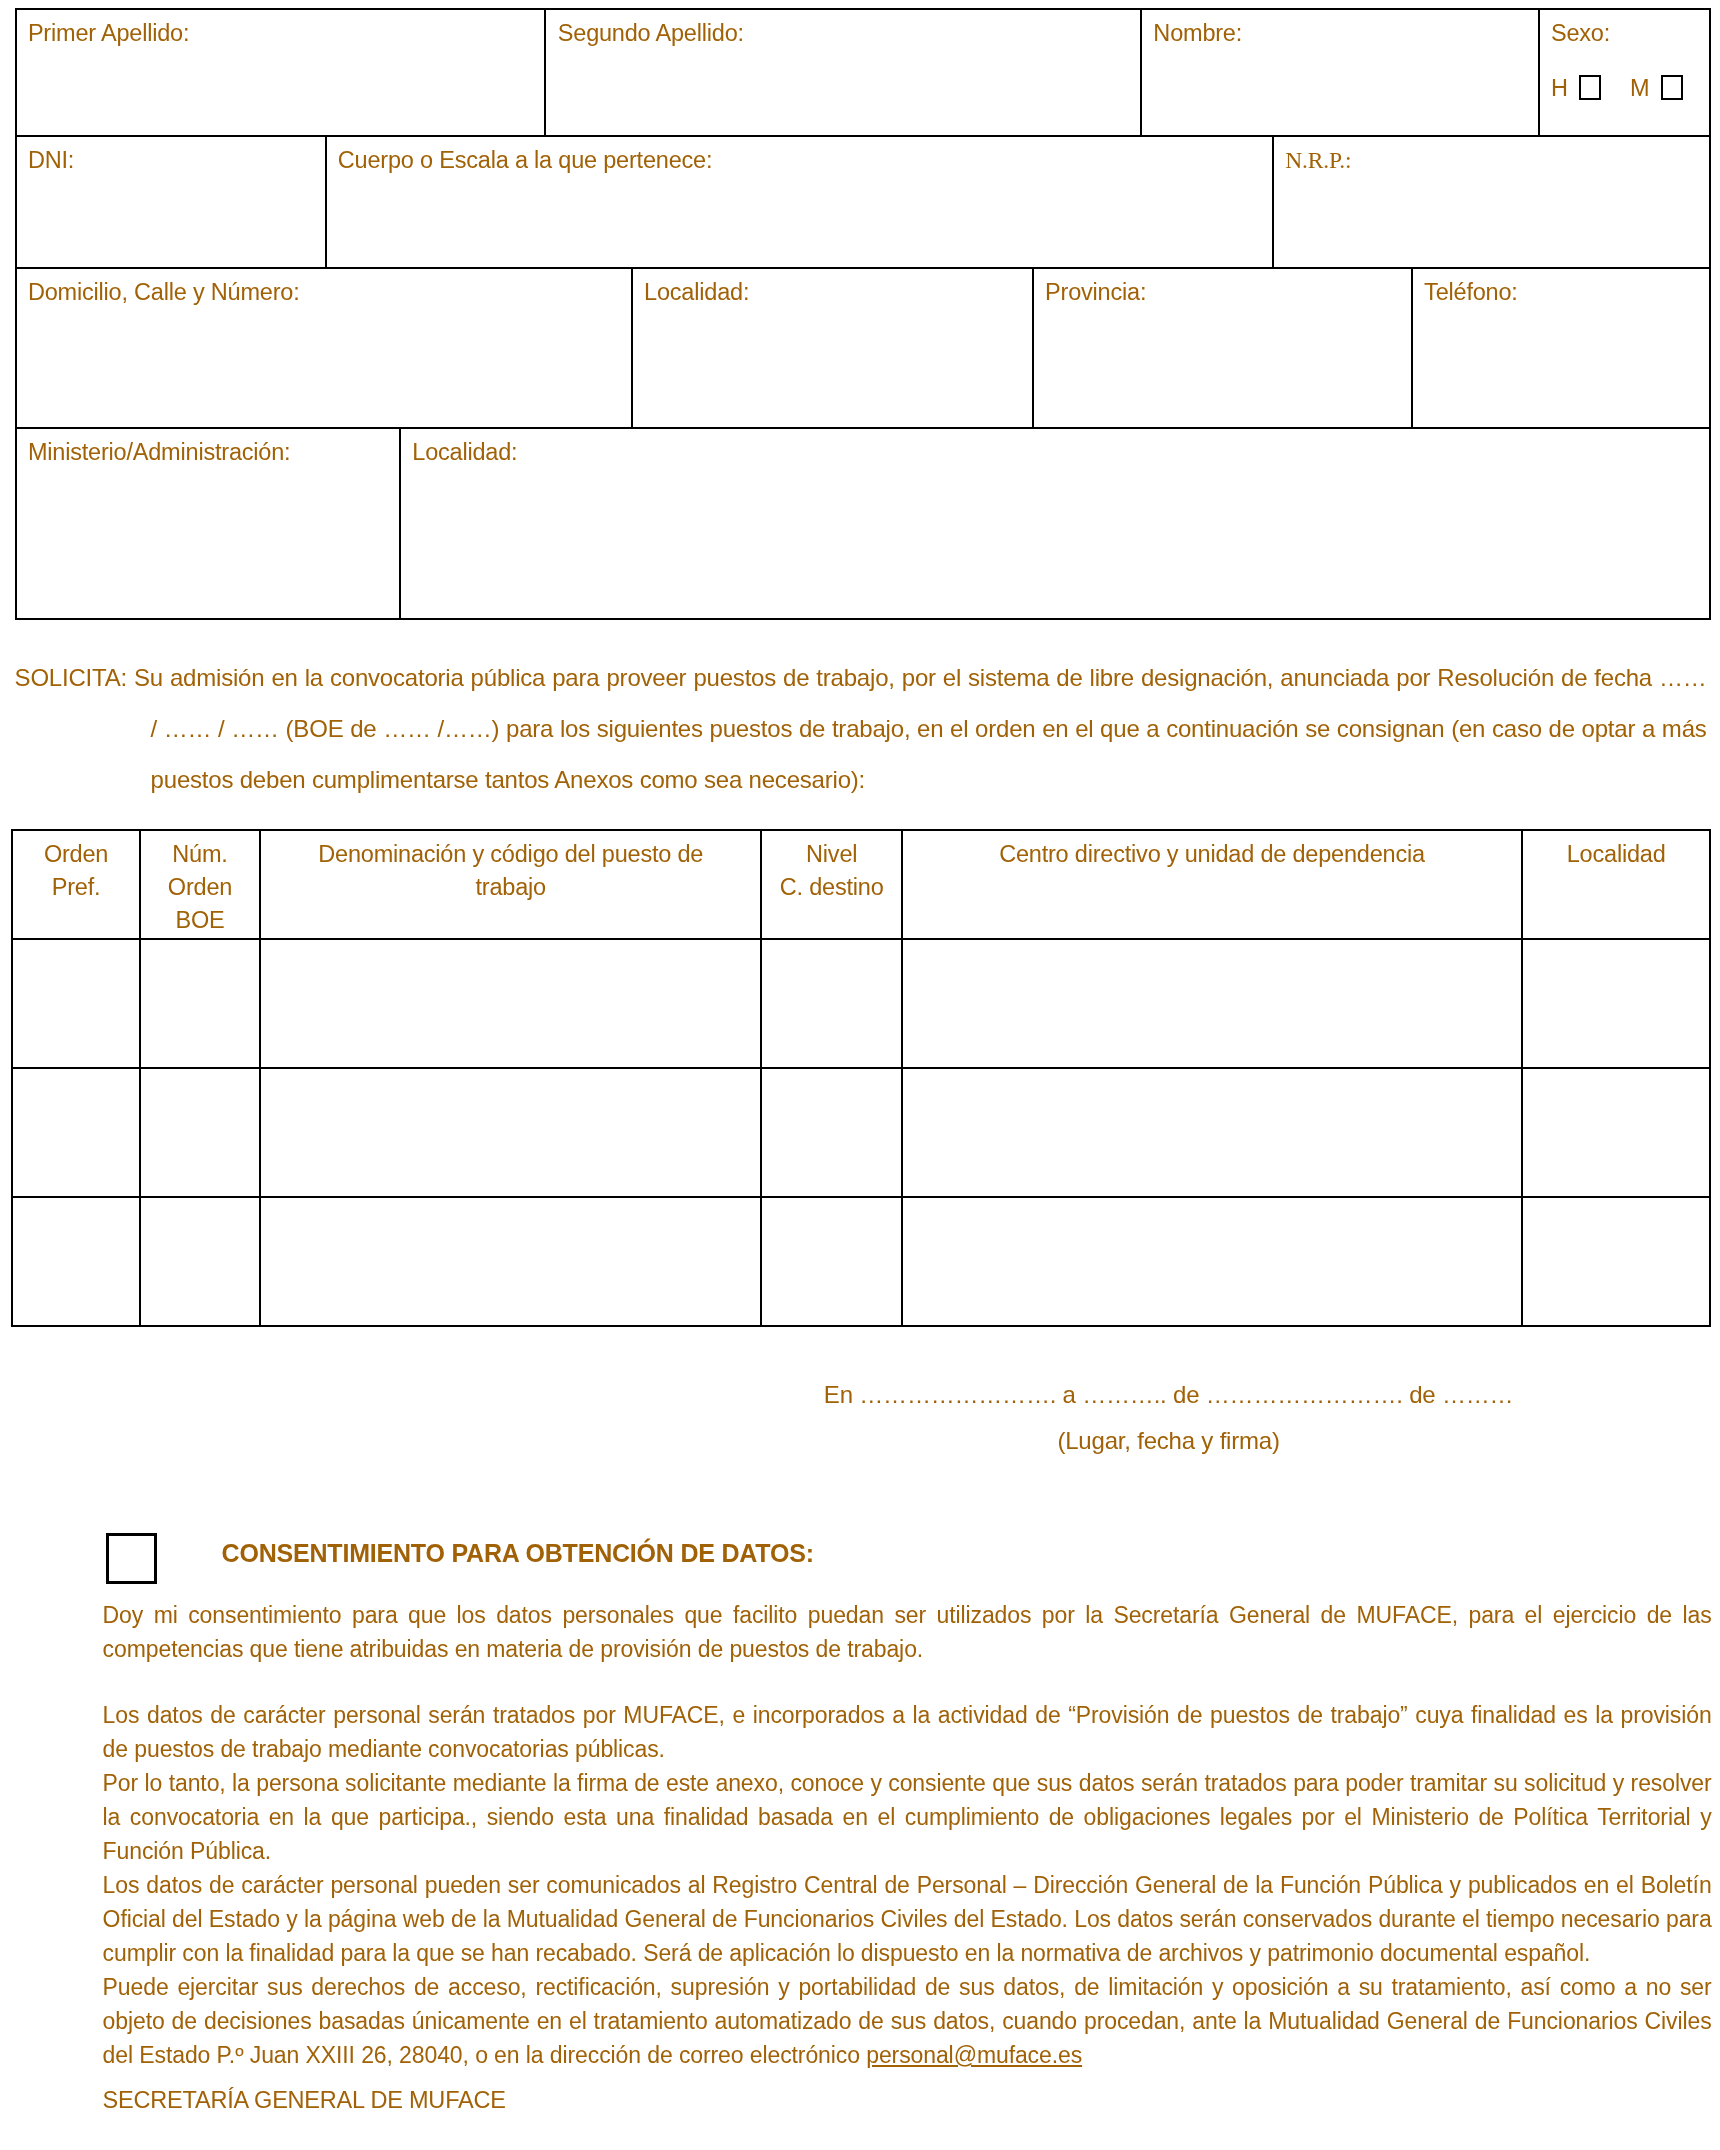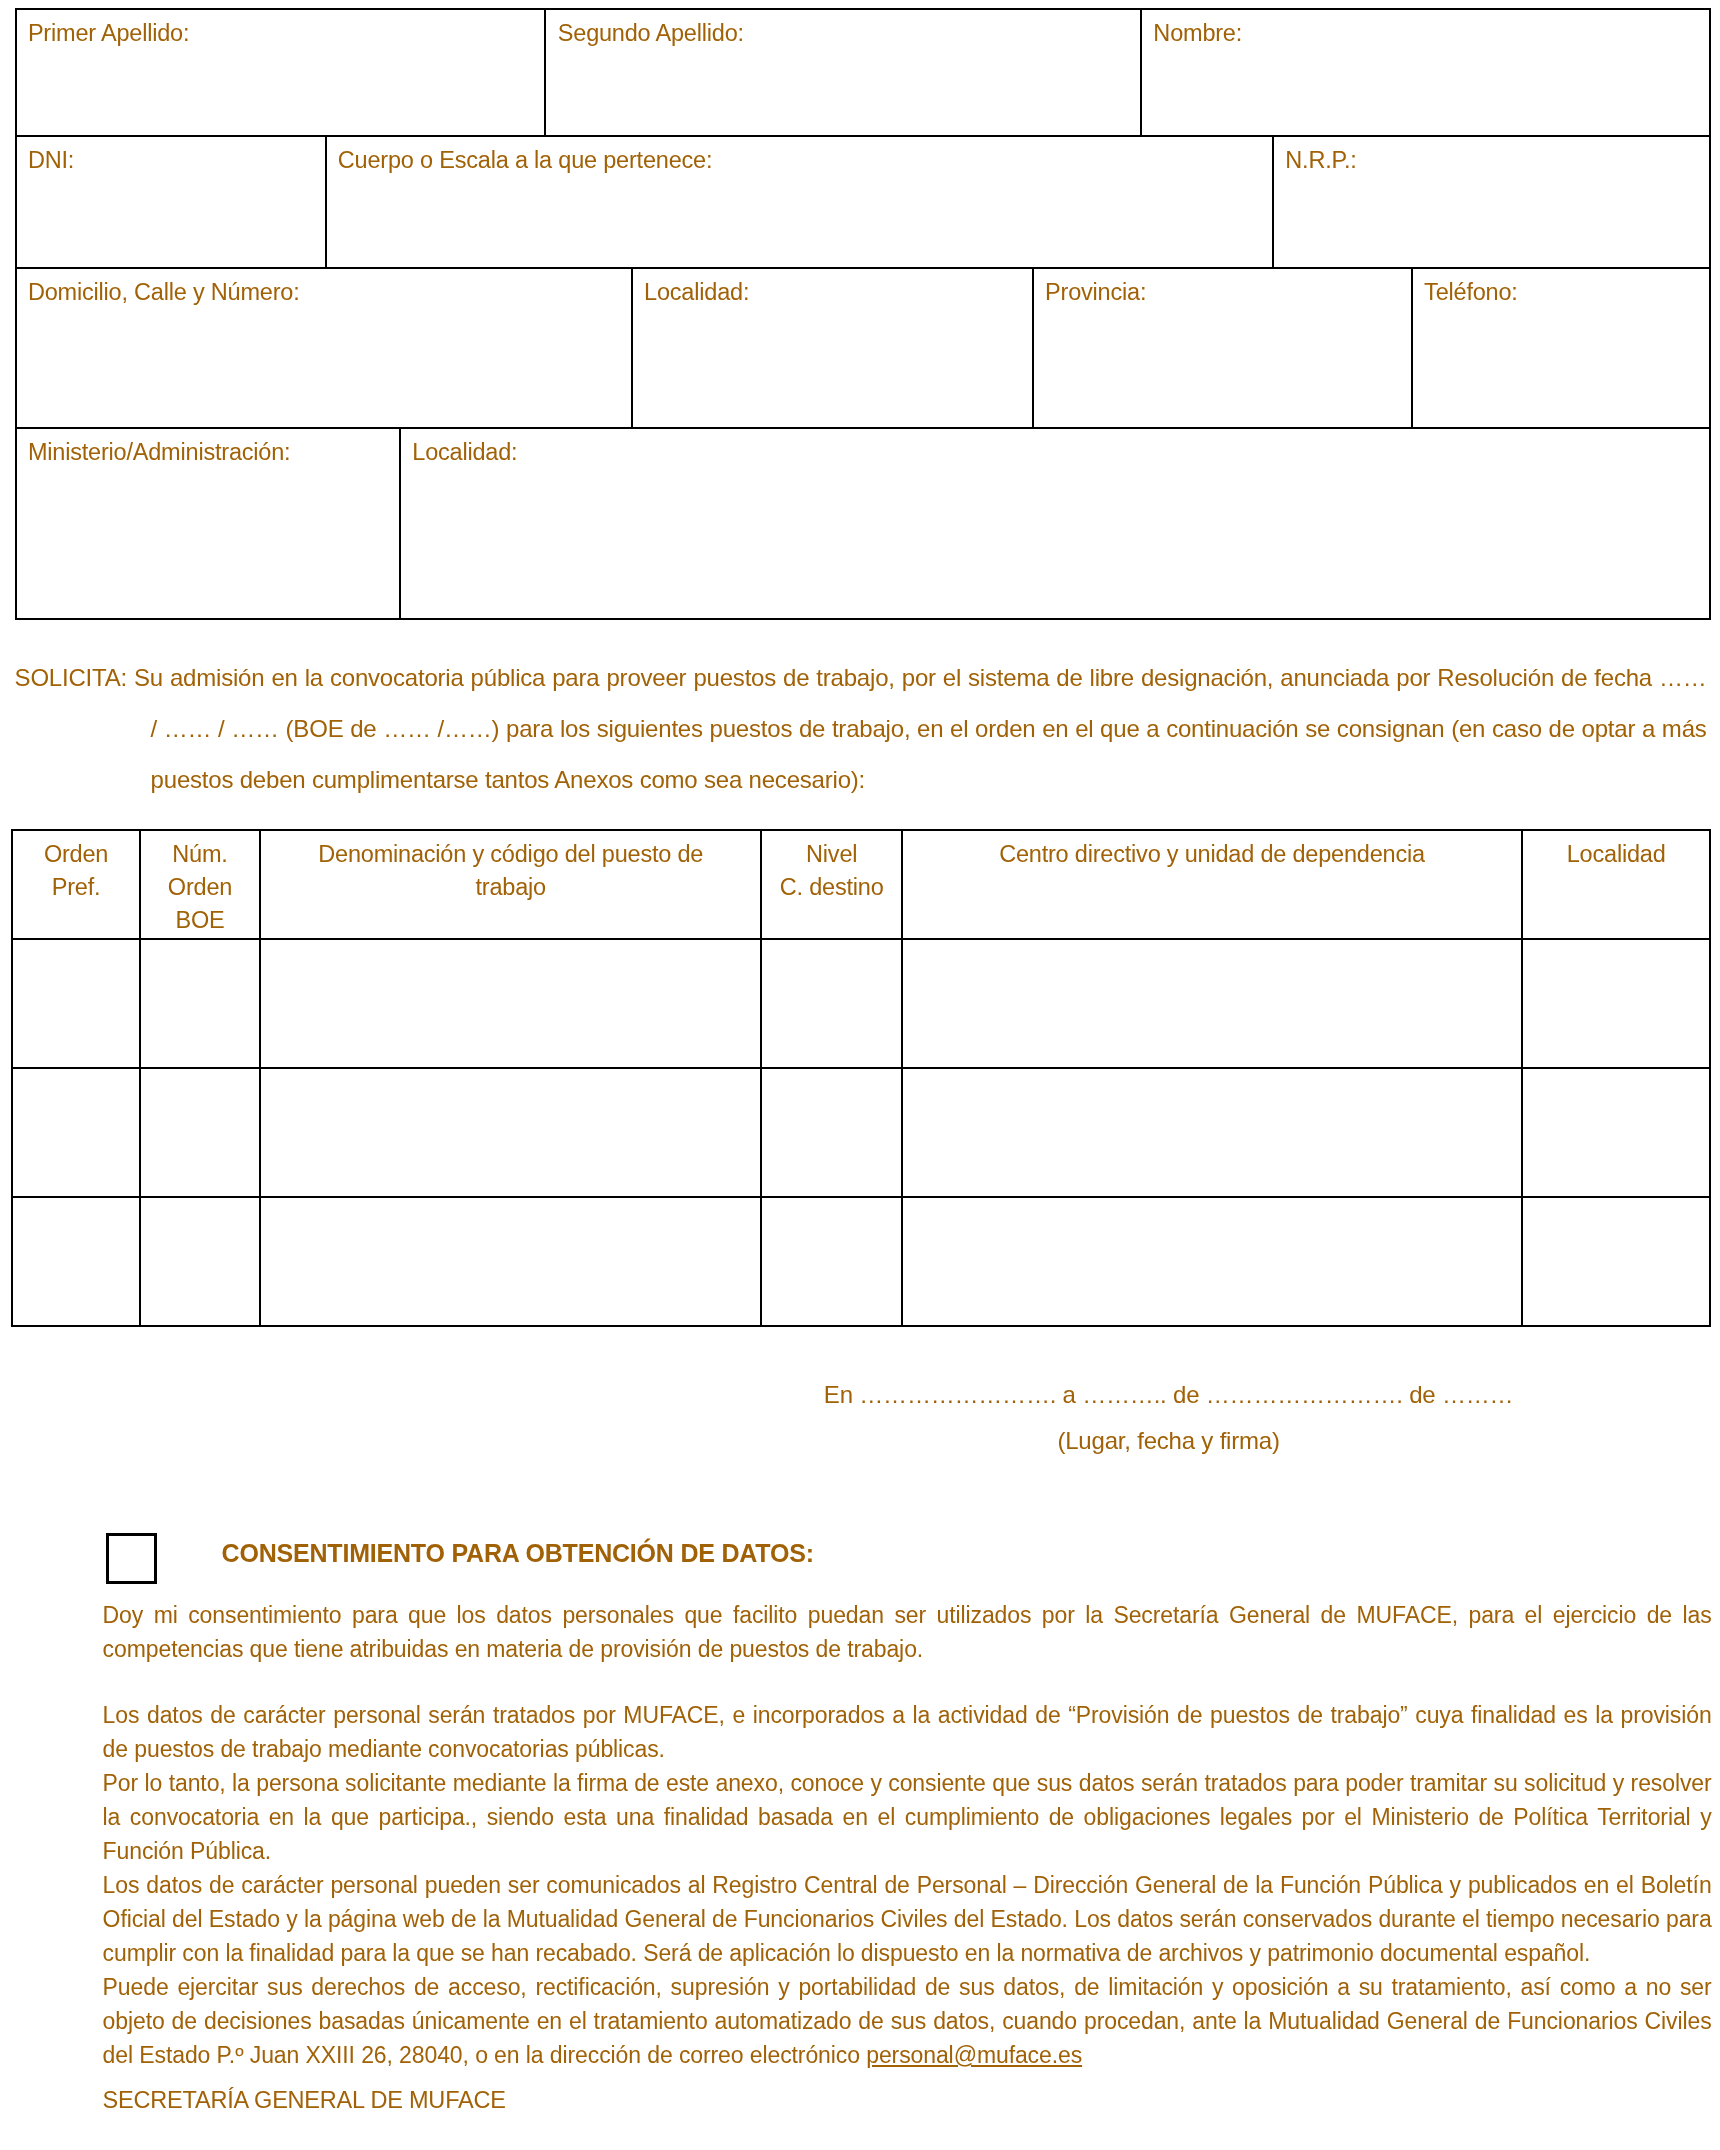--- a/index.html
+++ b/index.html
@@ -25,21 +25,21 @@
     line-height:32px;
     letter-spacing:-0.2px;
   }
   .cell + .cell { border-left:2.4px solid #000; }
   .r1 .cell { height:125px; }
   .r2 .cell { height:130px; }
   .r3 .cell { height:158px; }
   .r4 .cell { height:189px; }
 
   .w-pa { width:31.2%; } .w-sa { width:35.2%; } .w-no { width:23.5%; } .w-sx { width:10.1%; }
-  .w-dni { width:18.2%; } .w-cu { width:56.0%; } .w-nrp { width:25.8%; }
+  .w-dni { width:18.2%; } .w-cu { width:56.0%; } .w-nrp { width:25.8%;font-family:Liberation Serif, serif; }
   .w-dom { width:36.3%; } .w-loc { width:23.7%; } .w-pro { width:22.4%; } .w-tel { width:17.6%; }
   .w-min { width:22.6%; } .w-cen { width:59.9%; } .w-loc2 { width:17.5%; }
 
   .sexo-line { margin-top:23px; display:flex; align-items:center; font-size:23.5px; }
   .cb {
     display:inline-block;
     width:18px; height:21px;
     border:2.4px solid #000;
     margin-left:11.3px;
   }
@@ -138,20 +138,29 @@
   <div class="pform">
     <div class="pform-row r1">
       <div class="cell w-pa">
         <span>Primer Apellido:</span>
       </div>
       <div class="cell w-sa">
         <span>Segundo Apellido:</span>
       </div>
       <div class="cell w-no">
         <span>Nombre:</span>
+      </div>
+      <div class="cell w-sx">
+        <span>Sexo:</span>
+        <div class="sexo-line">
+          <span class="sexo-letter">H</span>
+          <span class="cb"></span>
+          <span class="sexo-letter">M</span>
+          <span class="cb"></span>
+        </div>
       </div>
     </div>
     <div class="pform-row r2">
       <div class="cell w-dni">
         <span>DNI:</span>
       </div>
       <div class="cell w-cu">
         <span>Cuerpo o Escala a la que pertenece:</span>
       </div>
       <div class="cell w-nrp">

